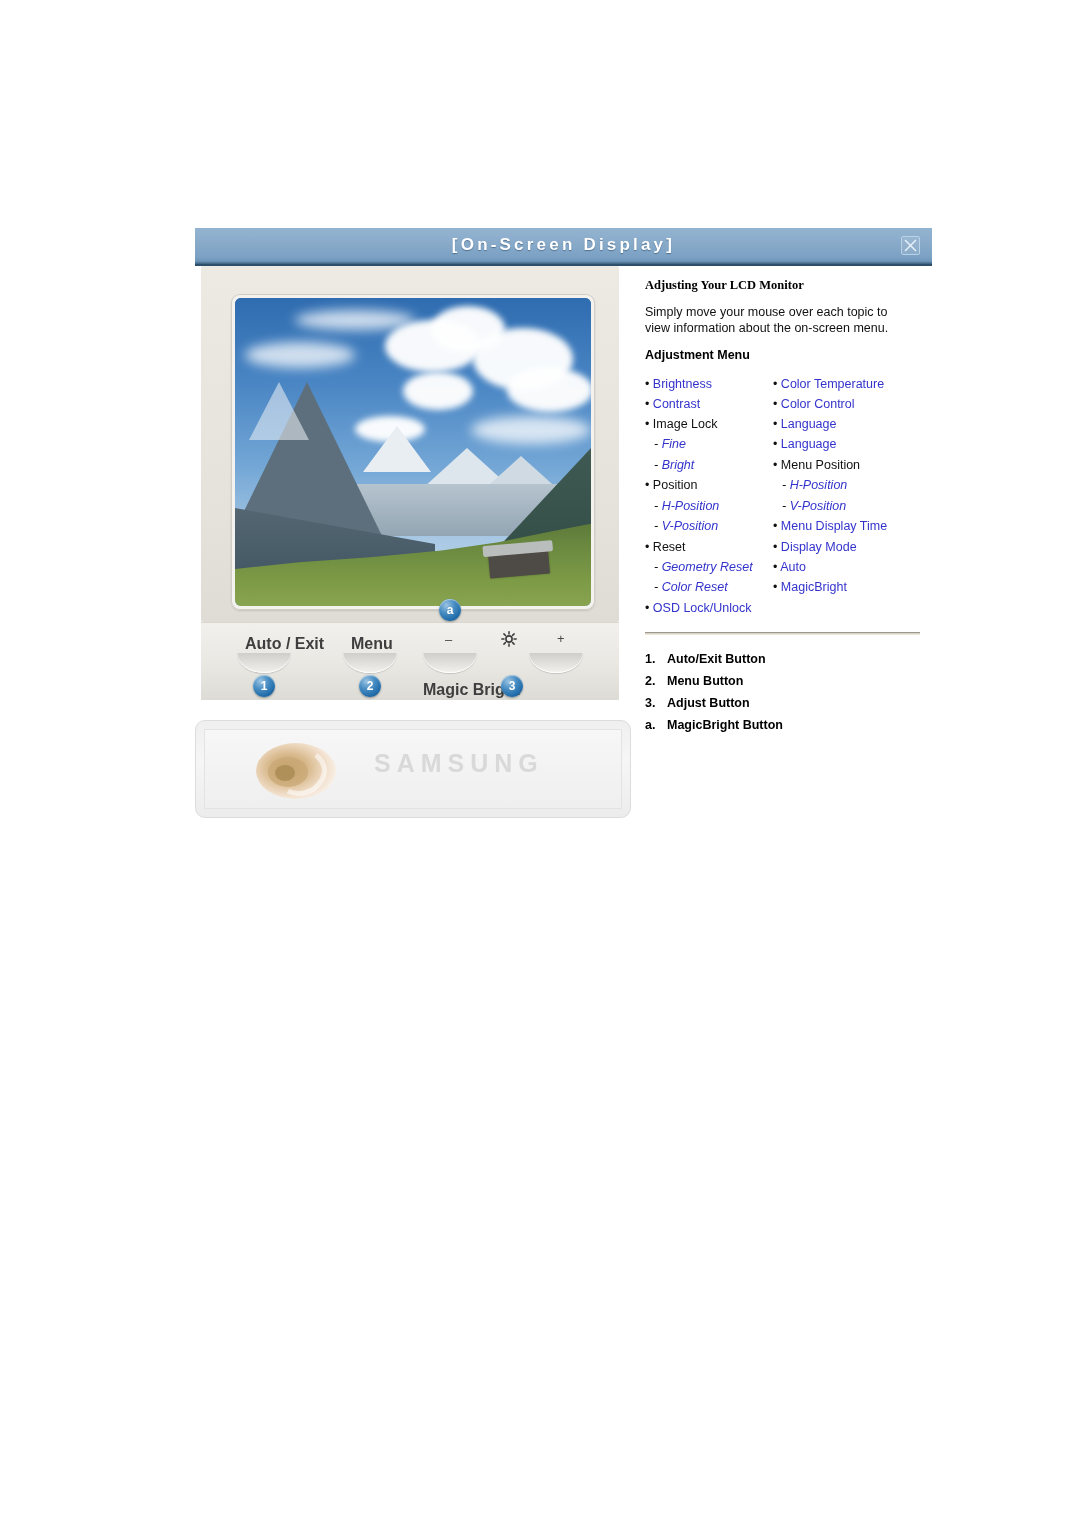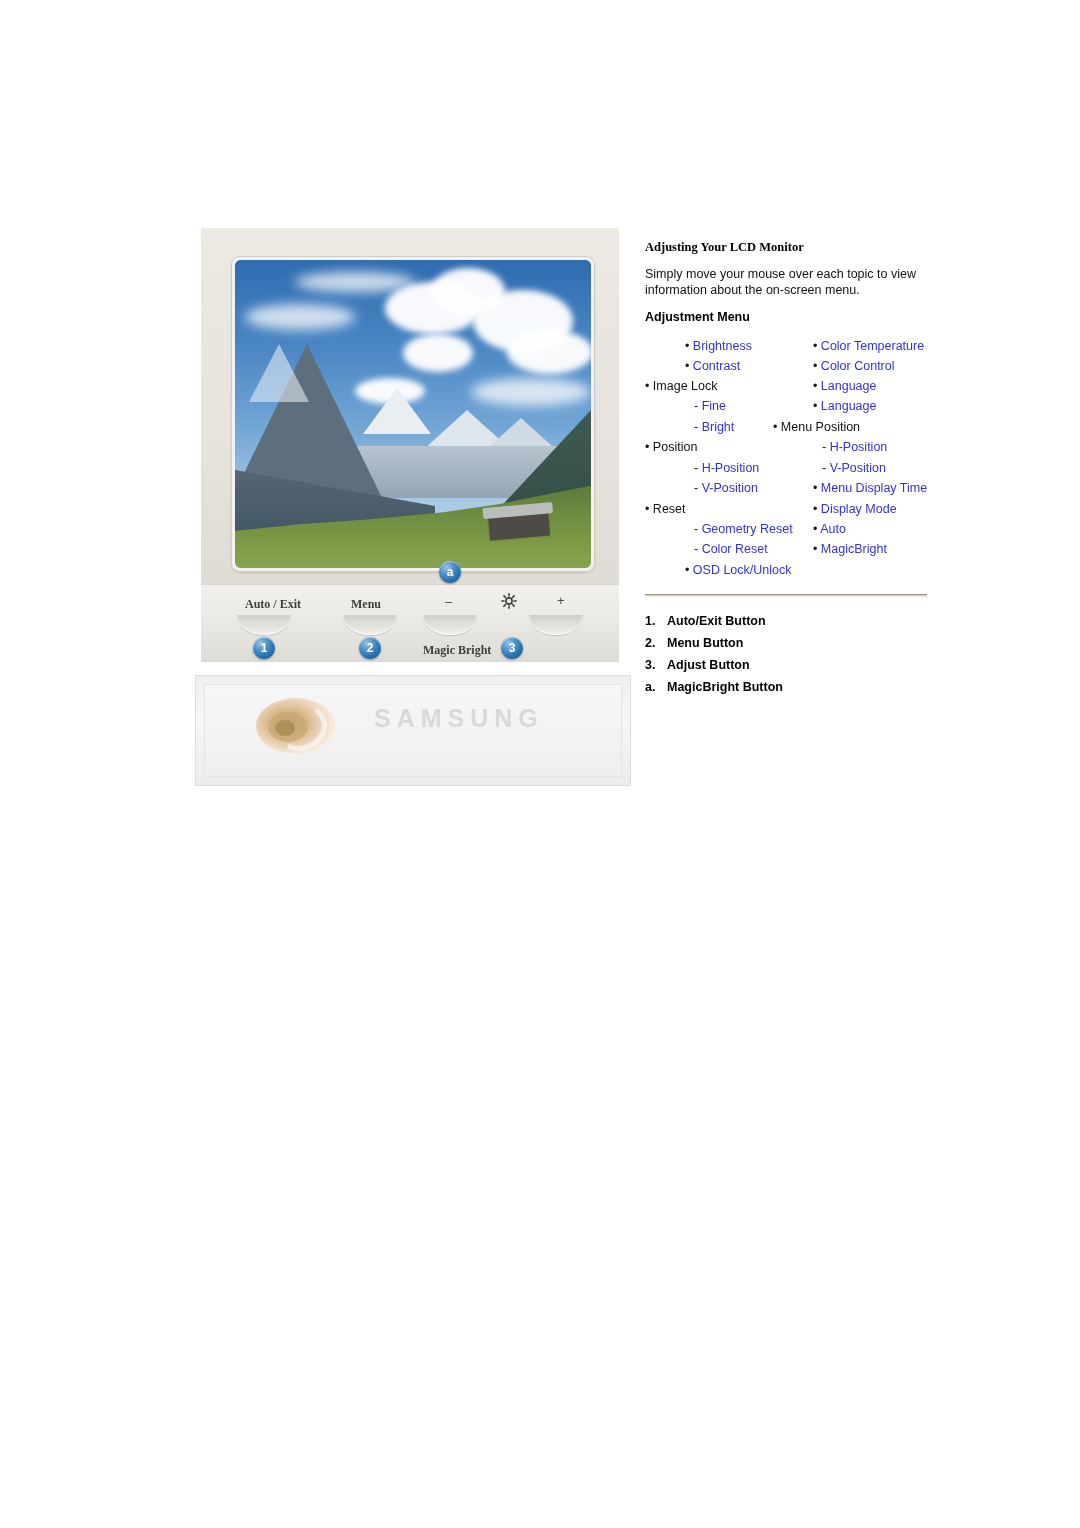--- a/index.html
+++ b/index.html
@@ -149,24 +149,24 @@
     position: relative;
     width: 418px;
     margin-left: 6px;
     height: 78px;
     background: linear-gradient(to bottom, #f1f0ec 0%, #e9e8e3 52%, #dcdbd6 100%);
     border-top: 1px solid #d8d6cf;
     box-sizing: border-box;
   }
   .ctrl-label {
     position: absolute;
-    font-size: 12px;
+    font-size: 16px;
     color: #3e3e3e;
     font-weight: bold;
-    font-family: Liberation Serif, serif;
+    font-family: Liberation Sans, sans-serif;
     white-space: nowrap;
   }
   .ctrl-btn {
     position: absolute;
     width: 54px;
     height: 20px;
     background: linear-gradient(to bottom, #cfcecb 0%, #dededa 45%, #f2f1ee 100%);
     border-radius: 0 0 27px 27px / 0 0 20px 20px;
     box-shadow: inset 0 -1px 1px rgba(255,255,255,.9), 0 1px 1px rgba(0,0,0,.15);
     cursor: pointer;
@@ -190,26 +190,26 @@
     position: absolute;
     font-size: 13px;
     color: #4a4a4a;
     font-family: "Liberation Sans", sans-serif;
   }
 
   
   .base {
     position: relative;
     width: 436px;
-    height: 111px;
-    margin-top: 13px;
+    height: 98px;
+    margin-top: 20px;
     background: linear-gradient(to bottom, #efefef 0%, #f6f6f6 40%, #ececec 100%);
     border: 1px solid #dcdcdc;
     box-sizing: border-box;
-    border-radius: 0;
+    border-radius: 10px;
     overflow: hidden;
   }
   .base-inner {
     position: absolute;
     inset: 8px;
     border: 1px solid #e3e3e3;
     background: linear-gradient(to bottom, #f7f7f7, #efefef);
   }
   .shell {
     position: absolute;
@@ -262,22 +262,22 @@
     display: grid;
     grid-template-columns: 128px auto;
     font-size: 12.5px;
     font-family: "Liberation Sans", sans-serif;
   }
   .mi {
     line-height: 20px;
     white-space: nowrap;
     color: #111111;
   }
-  .mi.link { color: #3333cc; cursor: pointer; margin-left: 40px; }
-  .mi.sub { padding-left: 9px; line-height: 20.5px; }
+  .mi.link { color: #3333cc; cursor: pointer; }
+  .mi.sub { padding-left: 9px; line-height: 20.5px; font-style: italic; }
   .mi.blank { line-height: 20px; }
 
   hr.divider {
     border: none;
     height: 3px;
     background: linear-gradient(to bottom, #9a9a92 0 1px, #d8d2c3 1px 2px, #efe9da 2px 3px);
     margin: 14px 0 13px 0;
   }
   .legend-row {
     font-size: 12.5px;
@@ -286,20 +286,29 @@
     line-height: 22px;
     font-family: "Liberation Sans", sans-serif;
   }
   .legend-row .num { display: inline-block; width: 22px; }
 </style>
 </head>
 <body>
 
 <div id="osd-dialog">
 
+  <div class="titlebar">
+    <div class="titlebar-text">[On-Screen Display]</div>
+    <div class="titlebar-close">
+      <svg width="17" height="17" viewBox="0 0 17 17" aria-hidden="true">
+        <line x1="3" y1="3" x2="14" y2="14" stroke="#e8f2fa" stroke-width="1.4"></line>
+        <line x1="14" y1="3" x2="3" y2="14" stroke="#e8f2fa" stroke-width="1.4"></line>
+      </svg>
+    </div>
+  </div>
 
   <div class="dialog-body">
 
     <div class="monitor-col">
 
       <div class="monitor-bezel">
         <div class="screen-frame">
           <div class="screen">
             <div class="sky"></div>
 

